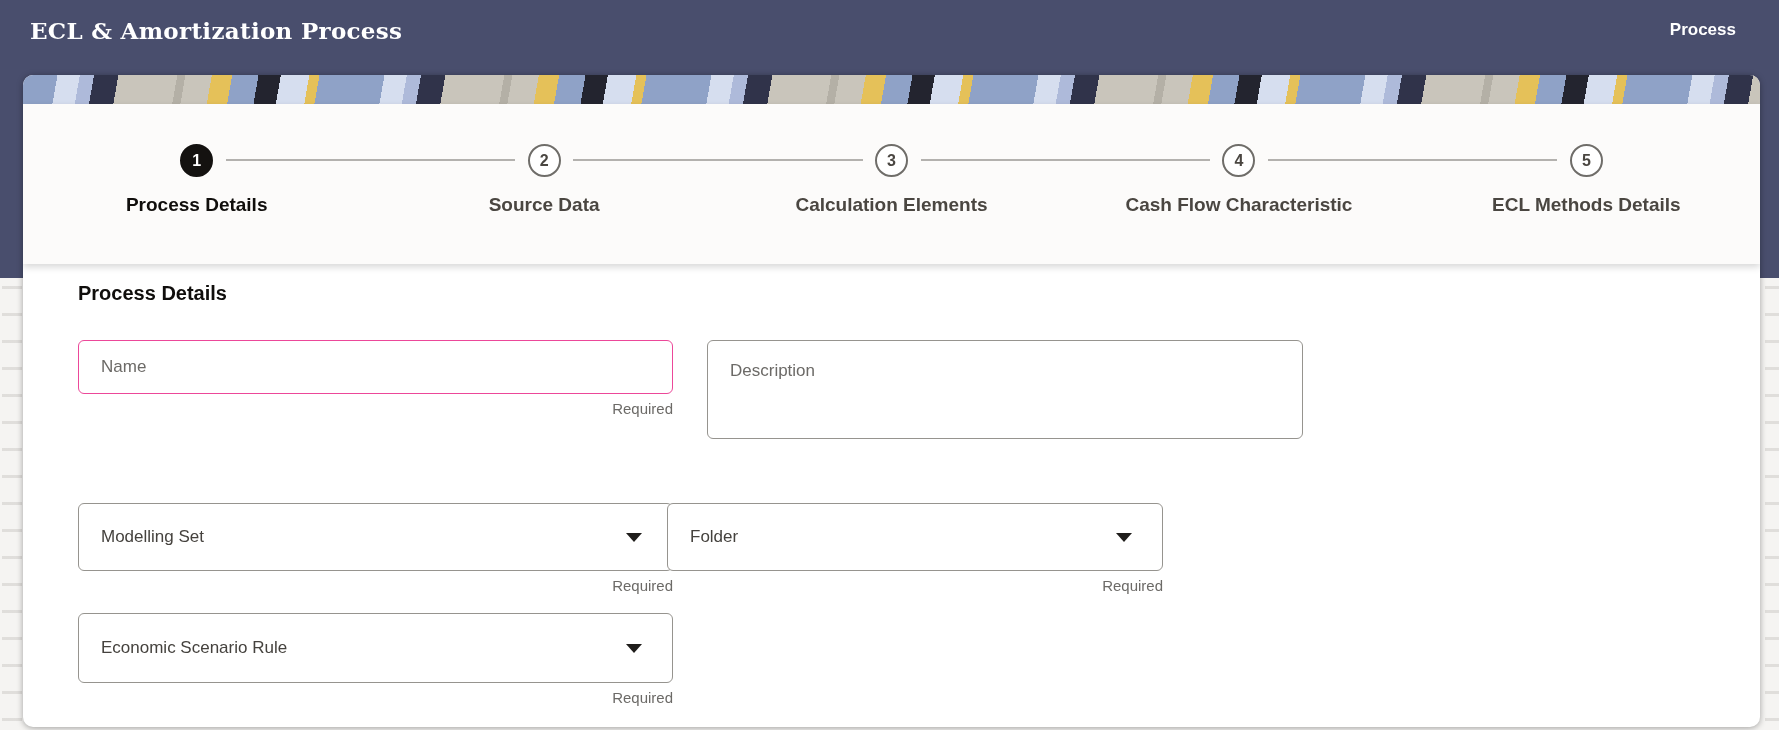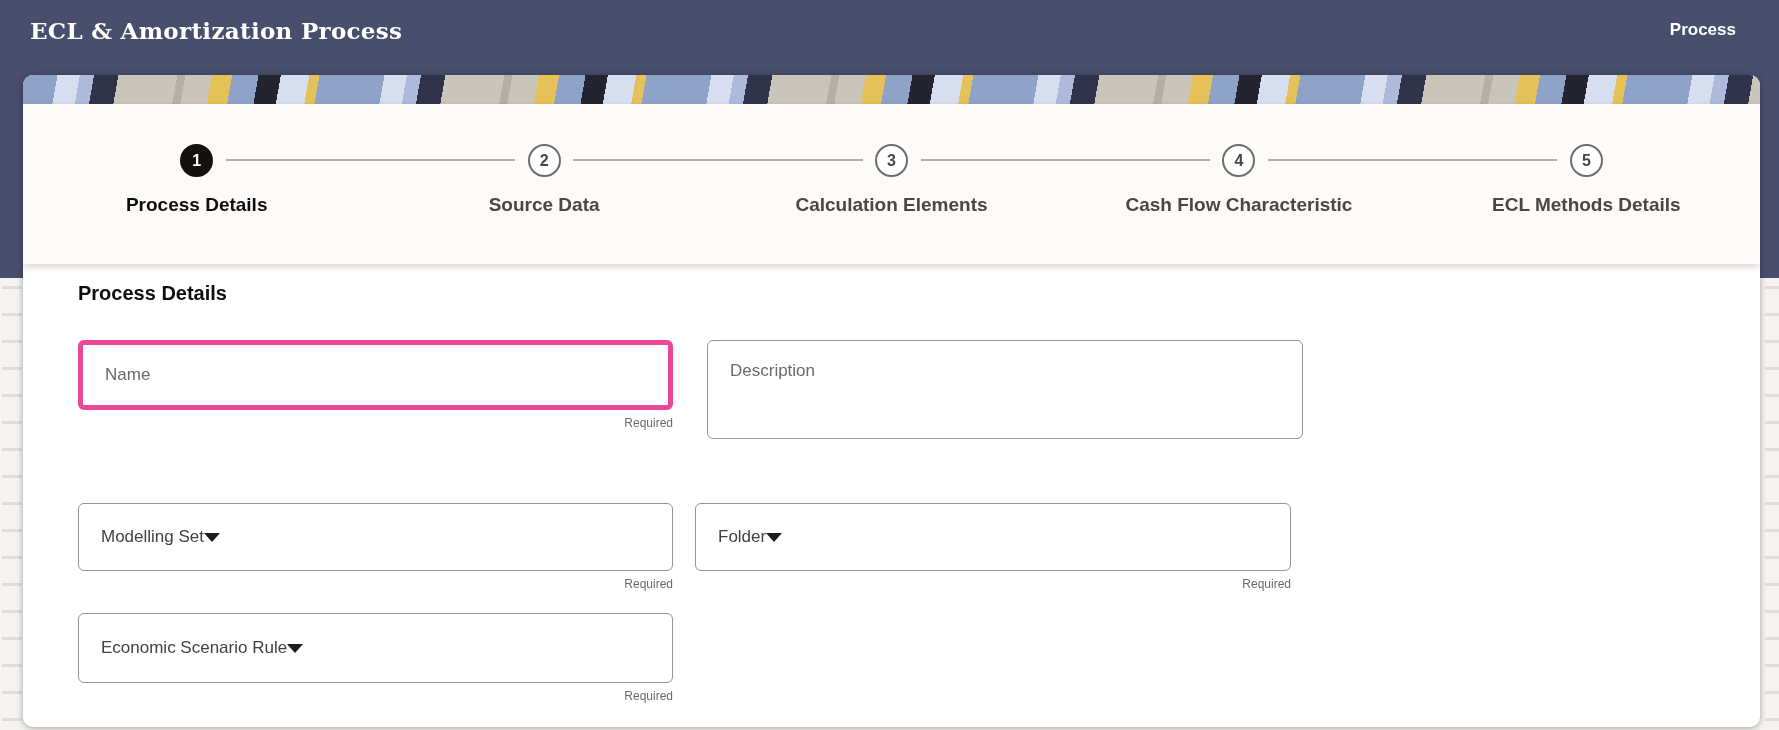--- a/index.html
+++ b/index.html
@@ -95,49 +95,49 @@
 
   
   .section-title{
     position:absolute;left:55px;top:206px;
     font-size:20px;font-weight:700;color:#100e0c;line-height:24px;
   }
   .field-group{position:absolute;}
   .fg-name{left:55px;top:265px;width:595px;}
   .fg-desc{left:684px;top:265px;width:596px;}
   .fg-modelling{left:55px;top:428px;width:595px;}
-  .fg-folder{left:672px;top:428px;width:596px;}
+  .fg-folder{left:644px;top:428px;width:496px;}
   .fg-econ{left:55px;top:538px;width:595px;}
 
   .text-field{
-    width:100%;height:70px;border:5px solid #ec4899;border-radius:6px;
+    width:100%;height:54px;border:1px solid #ec4899;border-radius:6px;
     padding:0 22px;font-family:inherit;font-size:17px;color:#3f3c38;background:#fff;
     outline:none;
   }
   .text-field::placeholder{color:#6c6a67;opacity:1;}
   .textarea-field{
     width:100%;height:99px;border:1px solid #96948f;border-radius:6px;
     padding:20px 22px;font-family:inherit;font-size:17px;color:#3f3c38;background:#fff;
     resize:none;outline:none;
   }
   .textarea-field::placeholder{color:#6c6a67;opacity:1;}
   .select-field{
     width:100%;height:68px;border:1px solid #96948f;border-radius:6px;background:#fff;
-    display:flex;align-items:center;justify-content:flex-start;
+    display:flex;align-items:center;justify-content:space-between;
     padding:0 30px 0 22px;cursor:pointer;
   }
   .select-label{font-size:17px;color:#45423e;}
   .dropdown-arrow{
     width:0;height:0;
     border-left:8px solid transparent;border-right:8px solid transparent;
     border-top:9px solid #1f1d1b;
   }
   .required{
     margin-top:6px;text-align:right;
-    font-size:12px;color:var(--accent-required-text,#6c6a67);
+    font-size:15px;color:var(--accent-required-text,#6c6a67);
   }
 </style>
 </head>
 <body>
 
 <div class="navy-band"></div>
 <div class="margin-dashes left"></div>
 <div class="margin-dashes right"></div>
 
 <div class="app-header">

